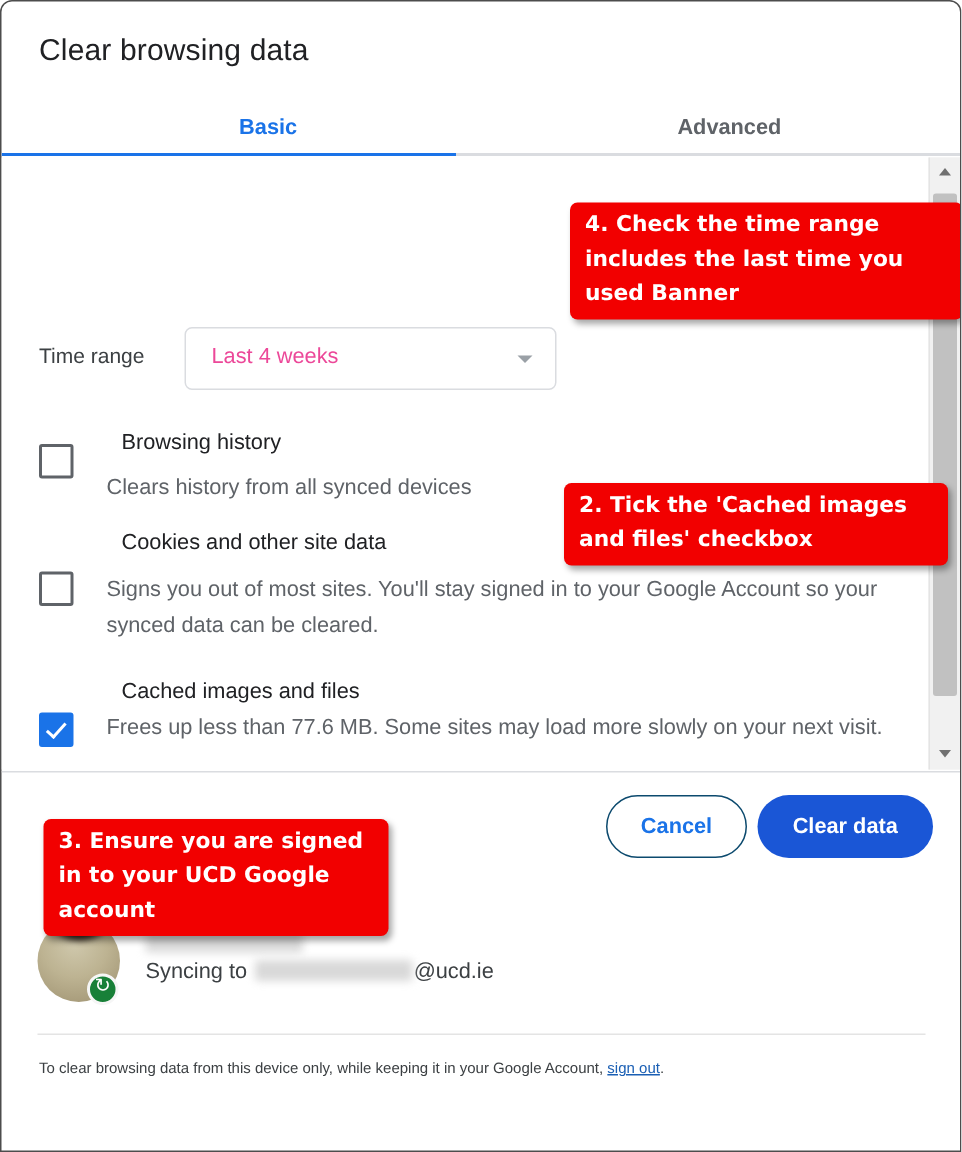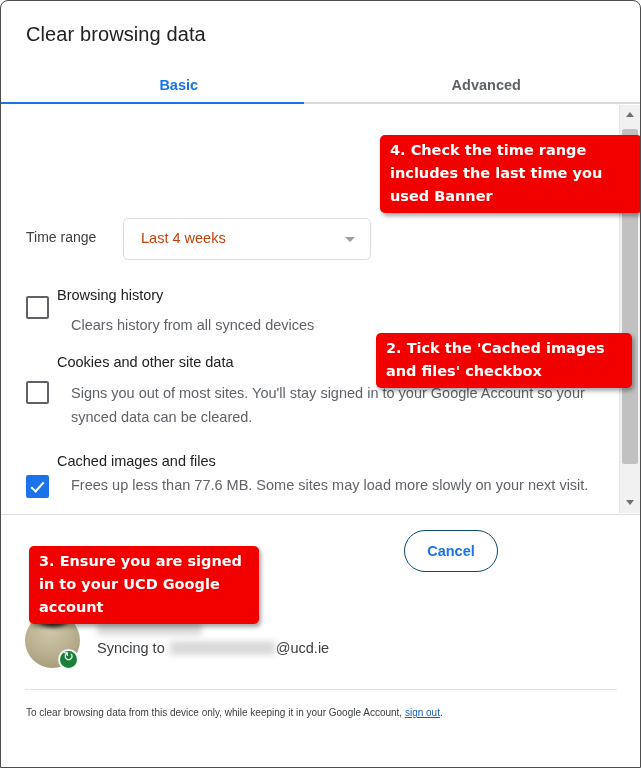--- a/index.html
+++ b/index.html
@@ -83,21 +83,21 @@
     width: 248px; height: 42px;
     border: 1px solid #dadce0;
     border-radius: 5px;
     background: #fff;
     cursor: pointer;
   }
   .select-box .val {
     position: absolute;
     left: 17px; top: 11px;
     font-size: 14.5px;
-    color: #c2410c;
+    color: #ec4899;
   }
   .select-arrow {
     position: absolute;
     right: 15px; top: 18px;
     width: 0; height: 0;
     border-left: 5px solid transparent;
     border-right: 5px solid transparent;
     border-top: 5px solid #9aa0a6;
   }
 
@@ -120,21 +120,21 @@
     content: "";
     position: absolute;
     left: 6px; top: 2px;
     width: 5px; height: 11px;
     border: solid #fff;
     border-width: 0 2.4px 2.4px 0;
     transform: rotate(42deg);
   }
   .opt-title {
     position: absolute;
-    left: 56px;
+    left: 80px;
     font-size: 14.5px;
     color: #202124;
     white-space: nowrap;
   }
   .opt-desc {
     position: absolute;
     left: 70px;
     width: 530px;
     font-size: 14.5px;
     color: #5f6368;
@@ -302,21 +302,21 @@
     font-family: "DejaVu Sans", sans-serif;
     font-weight: bold;
     font-size: 14.5px;
     line-height: 23px;
     padding: 4px 10px 5px 10px;
     border-radius: 5px;
     box-shadow: 2px 3px 4px rgba(0,0,0,.35);
     white-space: pre-line;
   }
   #anno1 { left: 379px; top: 134px; width: 262px; }
-  #anno2 { left: 375px; top: 332px; width: 256px; }
+  #anno2 { left: 375px; top: 321px; width: 256px; }
   #anno3 { left: 28px;  top: 545px; width: 230px; }
   #anno4 { left: 447px; top: 584px; }
 </style>
 </head>
 <body>
 
 <div class="window">
 
   <div class="dialog-title">Clear browsing data</div>
 
@@ -362,20 +362,21 @@
       </div>
     <div class="sb-thumb"></div>
     <div class="sb-btn down">
         <span class="tri"></span>
       </div>
   </div>
 
   <div class="divider"></div>
 
   <button class="btn-cancel">Cancel</button>
+  <button class="btn-clear">Clear data</button>
 
   <div class="account-row">
     <div class="avatar"></div>
     <div class="sync-badge"></div>
   </div>
   <div class="acct-name-blur"></div>
   <div class="sync-line"><span>Syncing to </span><span class="email-blur"></span><span>@ucd.ie</span></div>
   <div class="divider2"></div>
 
   <div class="footer-text"><span>To clear browsing data from this device only, while keeping it in your Google Account, </span><span class="link">sign out</span><span>.</span></div>

